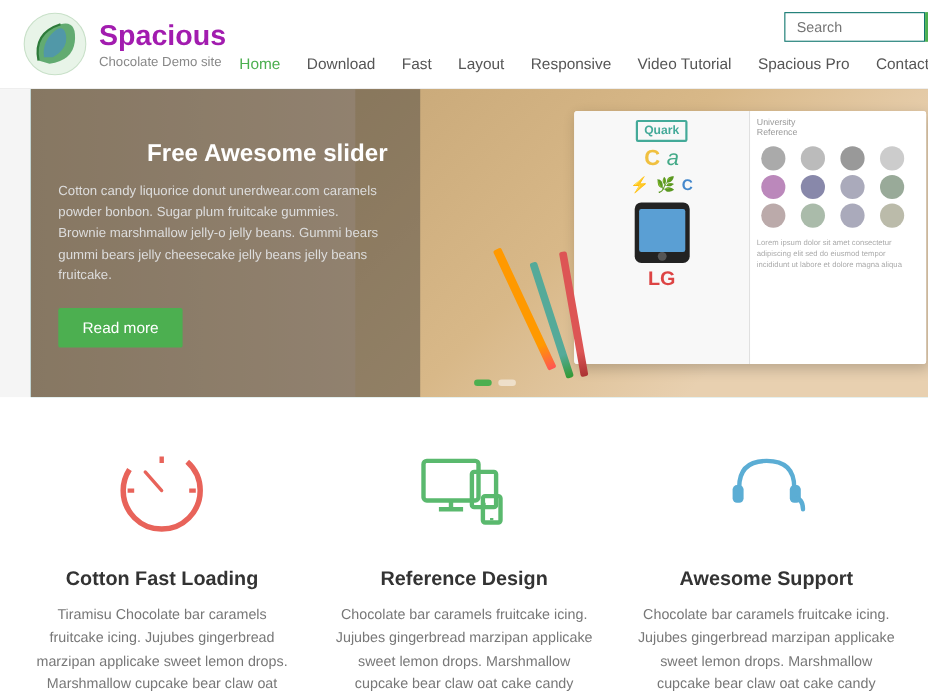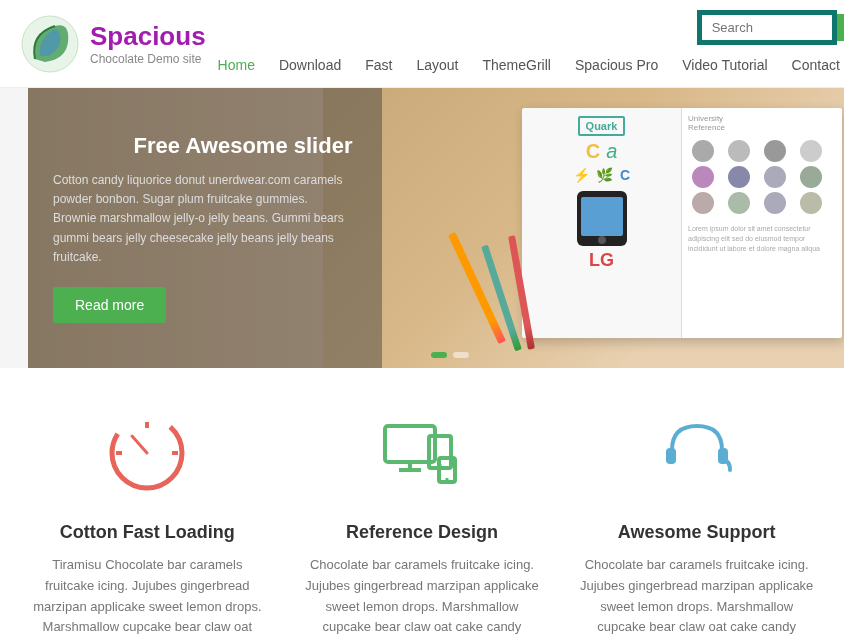--- a/index.html
+++ b/index.html
@@ -41,24 +41,24 @@
       display: flex;
       flex-direction: column;
       align-items: flex-end;
       gap: 8px;
     }
     .search-bar {
       display: flex;
       align-items: center;
     }
     .search-input {
-      border: 5px solid #0f766e;
+      border: 1px solid #0f766e;
       padding: 5px 10px;
       font-size: 13px;
-      width: 140px;
+      width: 128px;
       outline: none;
     }
     .search-btn {
       background: #4caf50;
       border: none;
       padding: 6px 10px;
       cursor: pointer;
       color: white;
       font-size: 13px;
     }
@@ -298,23 +298,23 @@
   <div class="header-right">
     <div class="search-bar">
       <input class="search-input" type="text" placeholder="Search" style="">
       <button class="search-btn">🔍</button>
     </div>
     <nav class="nav">
       <span class="nav-item active">Home</span>
       <span class="nav-item">Download</span>
       <span class="nav-item">Fast</span>
       <span class="nav-item">Layout</span>
-      <span class="nav-item">ThemeGrill</span>
+      <span class="nav-item">Responsive</span>
+      <span class="nav-item">Video Tutorial</span>
       <span class="nav-item">Spacious Pro</span>
-      <span class="nav-item">Video Tutorial</span>
       <span class="nav-item">Contact Us</span>
     </nav>
   </div>
 </div>
 
 <div class="hero">
   <div class="hero-bg"></div>
 
   <div class="desk-items">
 

